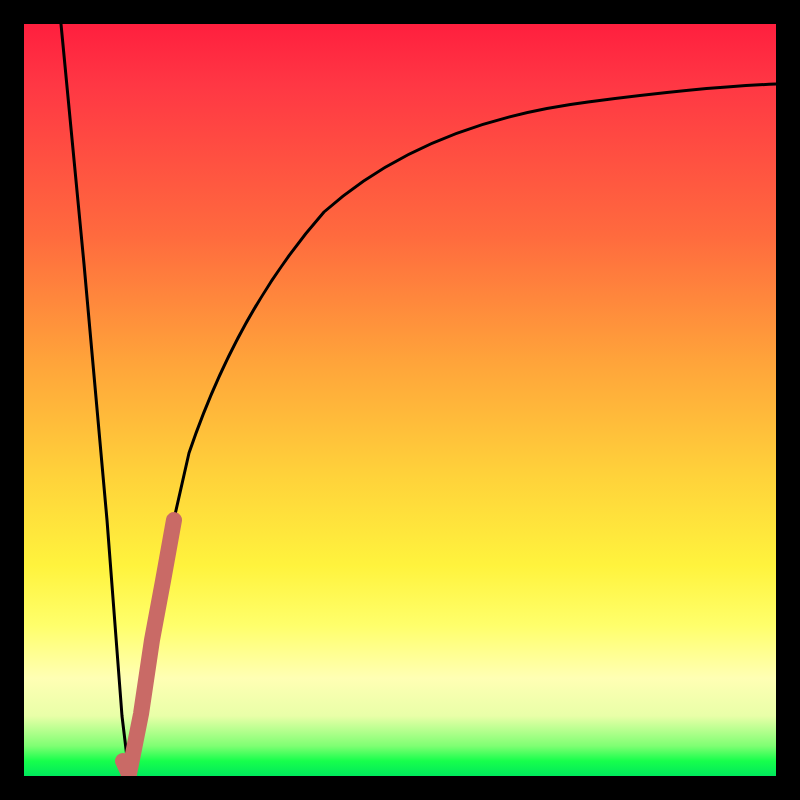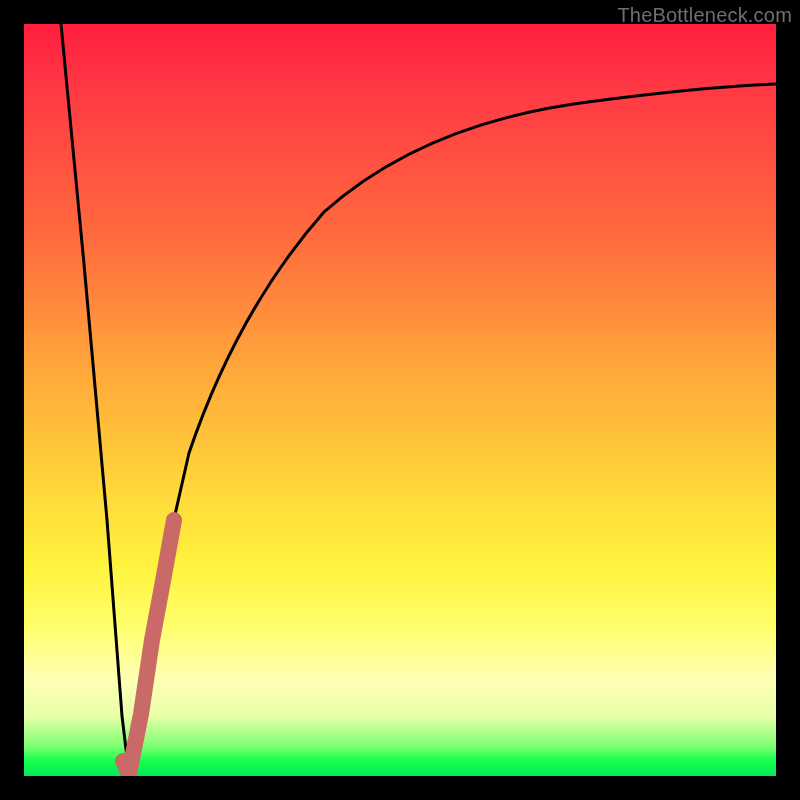--- a/index.html
+++ b/index.html
@@ -84,14 +84,13 @@
 
       <path fill="none" stroke="#c96a66" stroke-width="16" stroke-linecap="round" stroke-linejoin="round" d="M 99 737
                L 105 750
                L 117 690
                L 128 616
                L 139 557
                L 150 496"></path>
     </svg>
   </div>
 
-  <div class="watermark">TheBottleneck.com</div>
 </div>
 
 </body></html>

